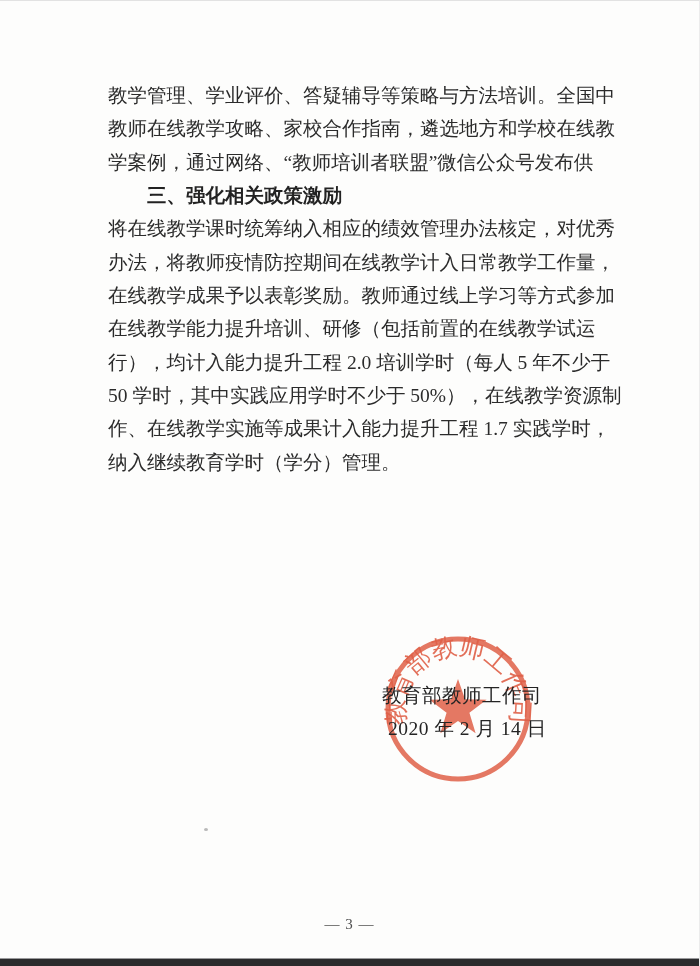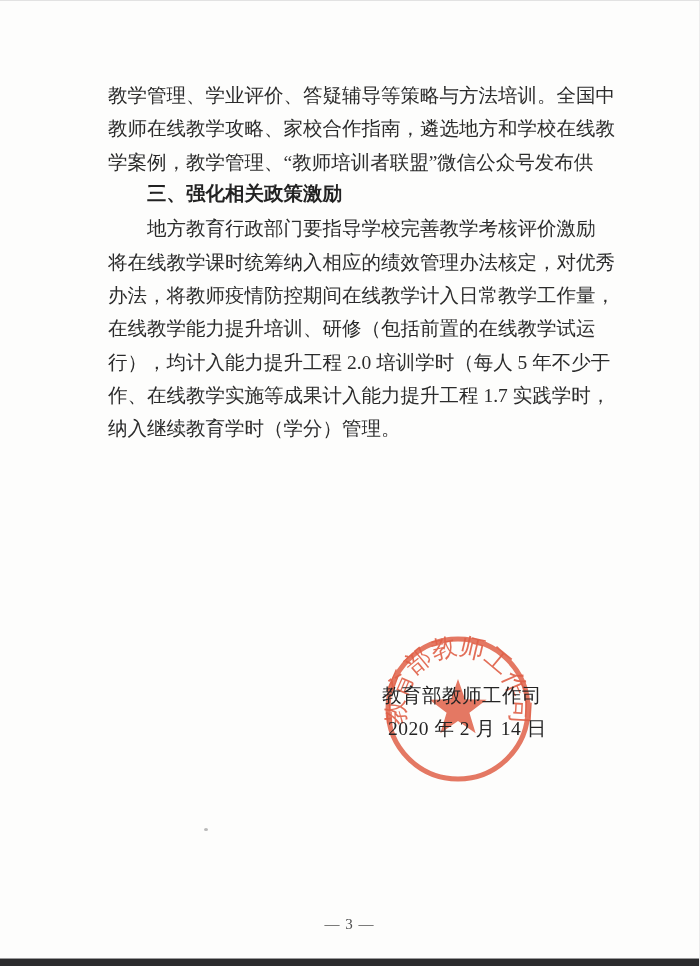--- a/index.html
+++ b/index.html
@@ -21,21 +21,21 @@
   }
   .line{
     height:33.35px;
     line-height:33.35px;
     font-size:19.5px;
     white-space:nowrap;
     letter-spacing:0px;
   }
   .line.indent{padding-left:39px;}
   .line.heading{
-    font-family:Liberation Mono, monospace;
+    font-family:Liberation Sans, sans-serif;
     font-weight:bold;
     font-size:19.5px;
     color:#222;
   }
   .signature-block{position:absolute;color:#242424;z-index:3;}
   .sig-line{
     position:absolute;
     white-space:nowrap;
     font-size:19.5px;
     line-height:22px;
@@ -81,27 +81,28 @@
   }
 </style>
 </head>
 <body>
 
 <div class="page">
 
   <div class="content">
     <div class="line">教学管理、学业评价、答疑辅导等策略与方法培训。全国中</div>
     <div class="line">教师在线教学攻略、家校合作指南，遴选地方和学校在线教</div>
-    <div class="line">学案例，教学管理、“教师培训者联盟”微信公众号发布供</div>
+    <div class="line">学案例，通过网络、“教师培训者联盟”微信公众号发布供</div>
     <div class="line heading indent">三、强化相关政策激励</div>
-    <div class="line indent">地方教育行政部门要指导学校完善教学考核评价激励</div>
     <div class="line">将在线教学课时统筹纳入相应的绩效管理办法核定，对优秀</div>
     <div class="line">办法，将教师疫情防控期间在线教学计入日常教学工作量，</div>
+    <div class="line">在线教学成果予以表彰奖励。教师通过线上学习等方式参加</div>
     <div class="line">在线教学能力提升培训、研修（包括前置的在线教学试运</div>
     <div class="line">行），均计入能力提升工程 2.0 培训学时（每人 5 年不少于</div>
+    <div class="line">50 学时，其中实践应用学时不少于 50%），在线教学资源制</div>
     <div class="line">作、在线教学实施等成果计入能力提升工程 1.7 实践学时，</div>
     <div class="line">纳入继续教育学时（学分）管理。</div>
   </div>
 
   <svg class="seal" viewBox="-80 -80 160 160">
     <circle cx="0" cy="0" r="70" fill="none" stroke="#dd4a2e" stroke-width="5" opacity="0.85"></circle>
     <path d="M0,-30 L7.05,-9.71 L28.53,-9.27 L11.41,3.71 L17.63,24.27 L0,12 L-17.63,24.27 L-11.41,3.71 L-28.53,-9.27 L-7.05,-9.71 Z" fill="#dd4a2e" opacity="0.85"></path>
     <defs>
       <path id="ringPath" d="M -48.9 22.8 A 54 54 0 1 1 48.9 22.8" fill="none"></path>
     </defs>

